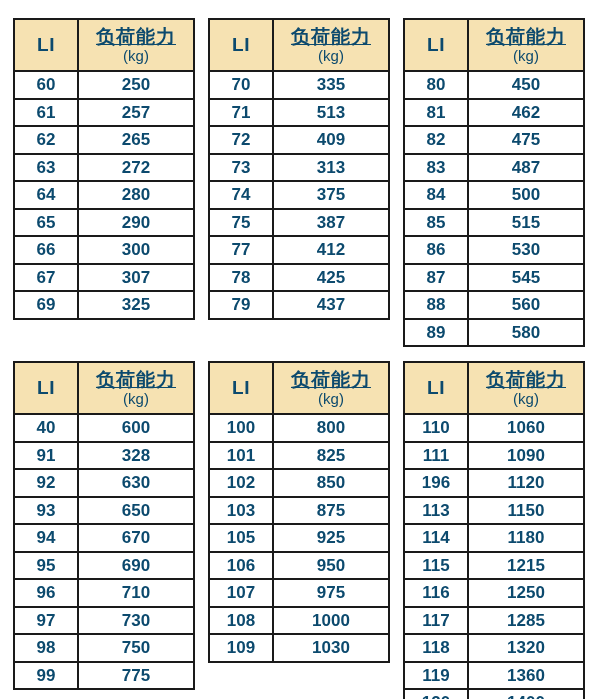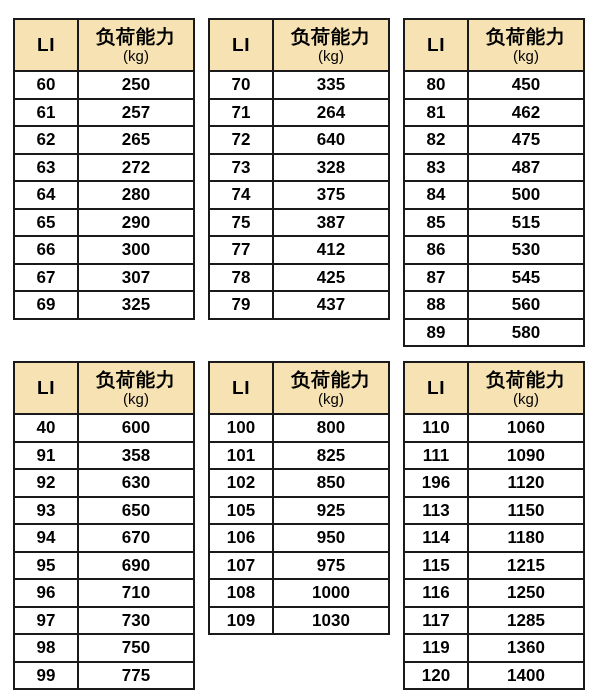--- a/index.html
+++ b/index.html
@@ -8,21 +8,21 @@
     background: #ffffff;
   }
   .page {
     position: relative;
     width: 516px;
     height: 699px;
     background: #ffffff;
     box-sizing: border-box;
     padding: 18px 15px 0 13px;
     font-family: "Liberation Sans", "DejaVu Sans", sans-serif;
-    color: #000000;
+    color: #0c4a6e;
   }
   .tables-grid {
     display: grid;
     grid-template-columns: repeat(3, 182px);
     column-gap: 13px;
     row-gap: 14px;
     align-items: start;
   }
   table.li-table {
     border-collapse: collapse;
@@ -46,20 +46,21 @@
     font-size: 19px;
     font-weight: 700;
     letter-spacing: 0.5px;
   }
   .cap-main {
     display: block;
     font-size: 19px;
     font-weight: 700;
     line-height: 1.15;
     letter-spacing: 1px;
+    text-decoration: underline;
   }
   .cap-unit {
     display: block;
     font-size: 15px;
     font-weight: 400;
     line-height: 1.05;
   }
   table.li-table td {
     height: 25.5px;
     font-size: 17px;
@@ -136,29 +137,29 @@
         </th>
       </tr>
     </thead>
     <tbody>
           <tr>
             <td>70</td>
             <td>335</td>
           </tr>
           <tr>
             <td>71</td>
-            <td>264</td>
+            <td>513</td>
           </tr>
           <tr>
             <td>72</td>
-            <td>640</td>
+            <td>409</td>
           </tr>
           <tr>
             <td>73</td>
-            <td>328</td>
+            <td>313</td>
           </tr>
           <tr>
             <td>74</td>
             <td>375</td>
           </tr>
           <tr>
             <td>75</td>
             <td>387</td>
           </tr>
           <tr>
@@ -244,21 +245,21 @@
         </th>
       </tr>
     </thead>
     <tbody>
           <tr>
             <td>40</td>
             <td>600</td>
           </tr>
           <tr>
             <td>91</td>
-            <td>358</td>
+            <td>328</td>
           </tr>
           <tr>
             <td>92</td>
             <td>630</td>
           </tr>
           <tr>
             <td>93</td>
             <td>650</td>
           </tr>
           <tr>
@@ -307,20 +308,24 @@
           </tr>
           <tr>
             <td>101</td>
             <td>825</td>
           </tr>
           <tr>
             <td>102</td>
             <td>850</td>
           </tr>
           <tr>
+            <td>103</td>
+            <td>875</td>
+          </tr>
+          <tr>
             <td>105</td>
             <td>925</td>
           </tr>
           <tr>
             <td>106</td>
             <td>950</td>
           </tr>
           <tr>
             <td>107</td>
             <td>975</td>
@@ -375,20 +380,24 @@
           </tr>
           <tr>
             <td>116</td>
             <td>1250</td>
           </tr>
           <tr>
             <td>117</td>
             <td>1285</td>
           </tr>
           <tr>
+            <td>118</td>
+            <td>1320</td>
+          </tr>
+          <tr>
             <td>119</td>
             <td>1360</td>
           </tr>
           <tr>
             <td>120</td>
             <td>1400</td>
           </tr>
         </tbody>
   </table>
 </div>

